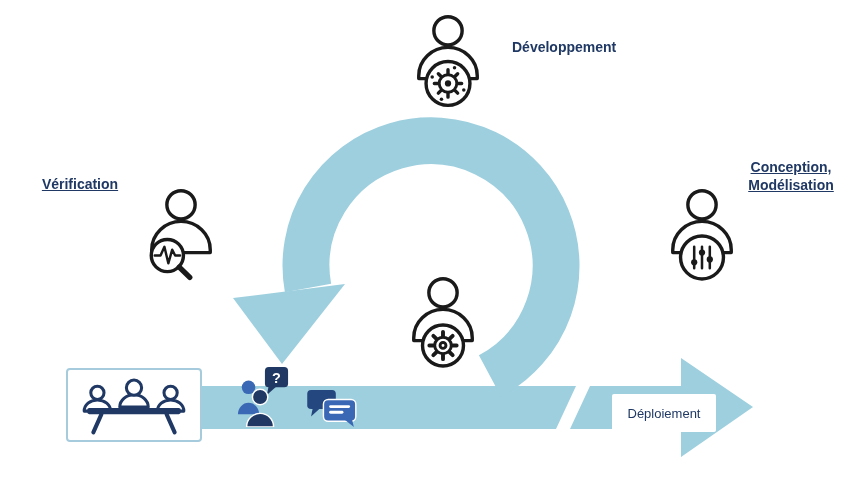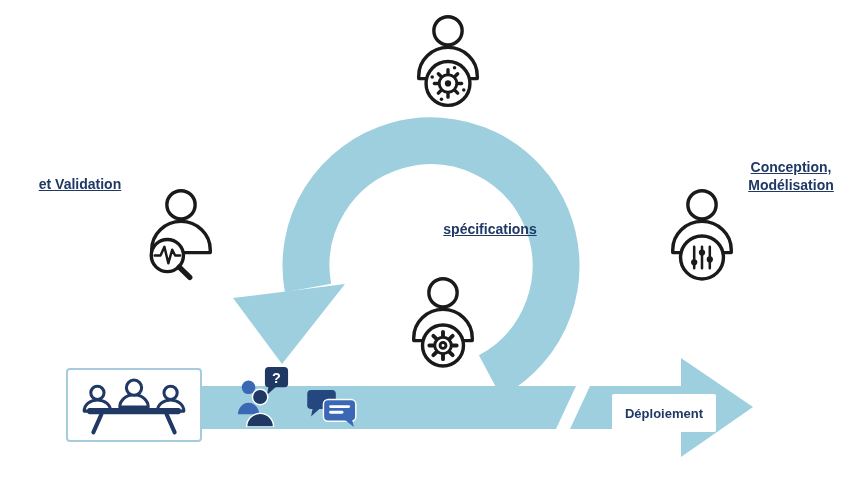--- a/index.html
+++ b/index.html
@@ -14,21 +14,21 @@
   .loop-stroke { stroke: var(--loop, #9DCFDE); fill:none; stroke-width:47; }
   .role-label {
     position:absolute; color:var(--navy, #1F3864);
     font-weight:bold; font-size:14px; line-height:1.28;
   }
   .center { text-align:center;text-decoration:underline; }
   .line { display:block; }
   .deploy-badge {
     position:absolute; left:612px; top:394px; width:104px; height:38px;
     background:#fff; border-radius:2px; display:flex; align-items:center;
-    justify-content:center; color:var(--navy, #1F3864); font-weight:bold; font-size:13px;
+    justify-content:center; color:var(--navy, #1F3864); font-weight:normal; font-size:13px;
   }
   .meeting-box {
     position:absolute; left:66px; top:368px; width:136px; height:74px;
     background:#fff; border:2.5px solid var(--box_border, #A6CBDC); border-radius:4px;
     display:flex; align-items:center; justify-content:center;
   }
   .pstroke { fill:#fff; stroke:var(--icon_stroke, #1a1a1a); stroke-width:3.5; stroke-linejoin:round; }
   .gring   { fill:none; stroke:var(--icon_stroke, #1a1a1a); stroke-width:3; }
   .teeth   { stroke:var(--icon_stroke, #1a1a1a); stroke-linecap:round; fill:none; }
   .pline   { stroke:var(--icon_stroke, #1a1a1a); fill:none; stroke-linecap:round; stroke-linejoin:round; }
@@ -128,31 +128,33 @@
     <circle class="pstroke" cx="40" cy="17" r="14.5"></circle>
     <path class="pstroke" d="M10 63 a30 29 0 0 1 60 0 v3 h-60 z"></path>
     <g transform="translate(40,71)">
       <circle class="pstroke" r="21"></circle>
       <path class="teeth" stroke-width="4" d="M9.5 0H14M-9.5 0H-14M0 9.5V14M0 -9.5V-14M6.7 6.7L9.9 9.9M-6.7 6.7L-9.9 9.9M6.7 -6.7L9.9 -9.9M-6.7 -6.7L-9.9 -9.9"></path>
       <circle class="gring" r="8.5" stroke-width="3.5"></circle>
       <circle class="gring" r="3"></circle>
     </g>
   </svg>
 
+  <div class="role-label" style="left:512px; top:39px; width:150px;">
+    <span>Développement</span>
+  </div>
 
   <div class="role-label center" style="left:14px; top:176px; width:132px;">
-    <span class="line">et Validation</span>
+    <span class="line">Vérification</span>
   </div>
 
   <div class="role-label center" style="left:729px; top:159px; width:124px;">
     <span class="line">Conception,</span>
     <span class="line">Modélisation</span>
   </div>
 
   <div class="role-label center" style="left:424px; top:221px; width:132px;">
-    <span class="line">spécifications</span>
   </div>
 
   <div class="deploy-badge">
     <span>Déploiement</span>
   </div>
 
 </div>
 
 </body></html>

